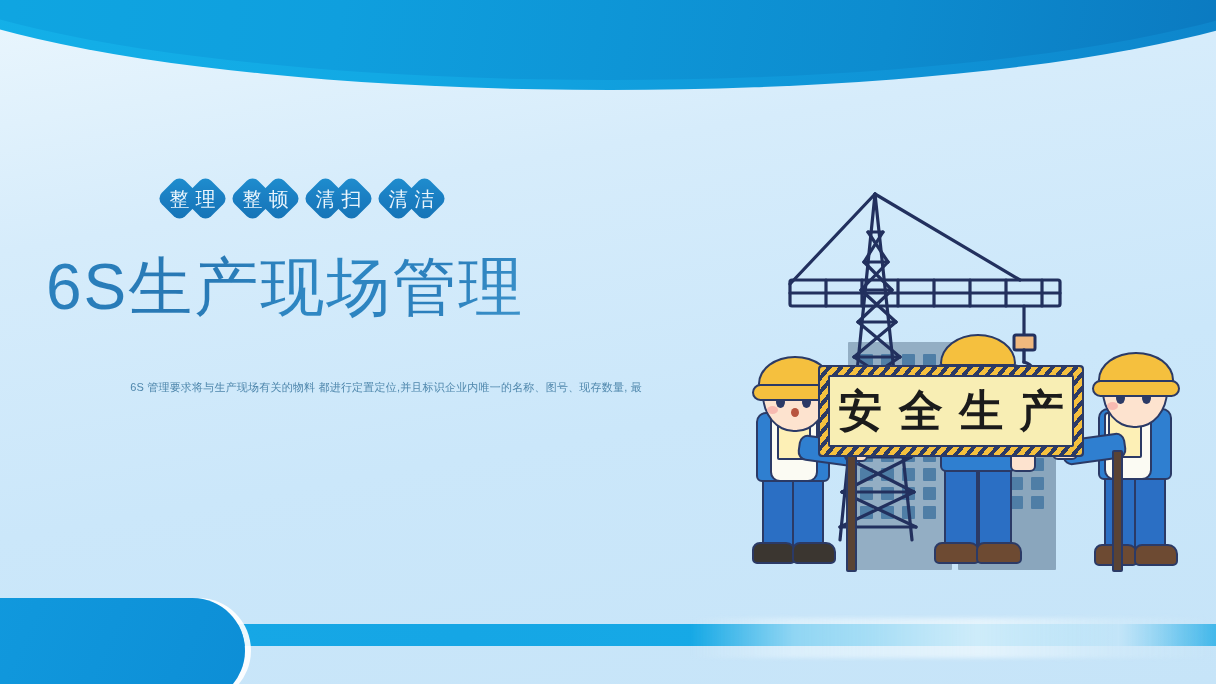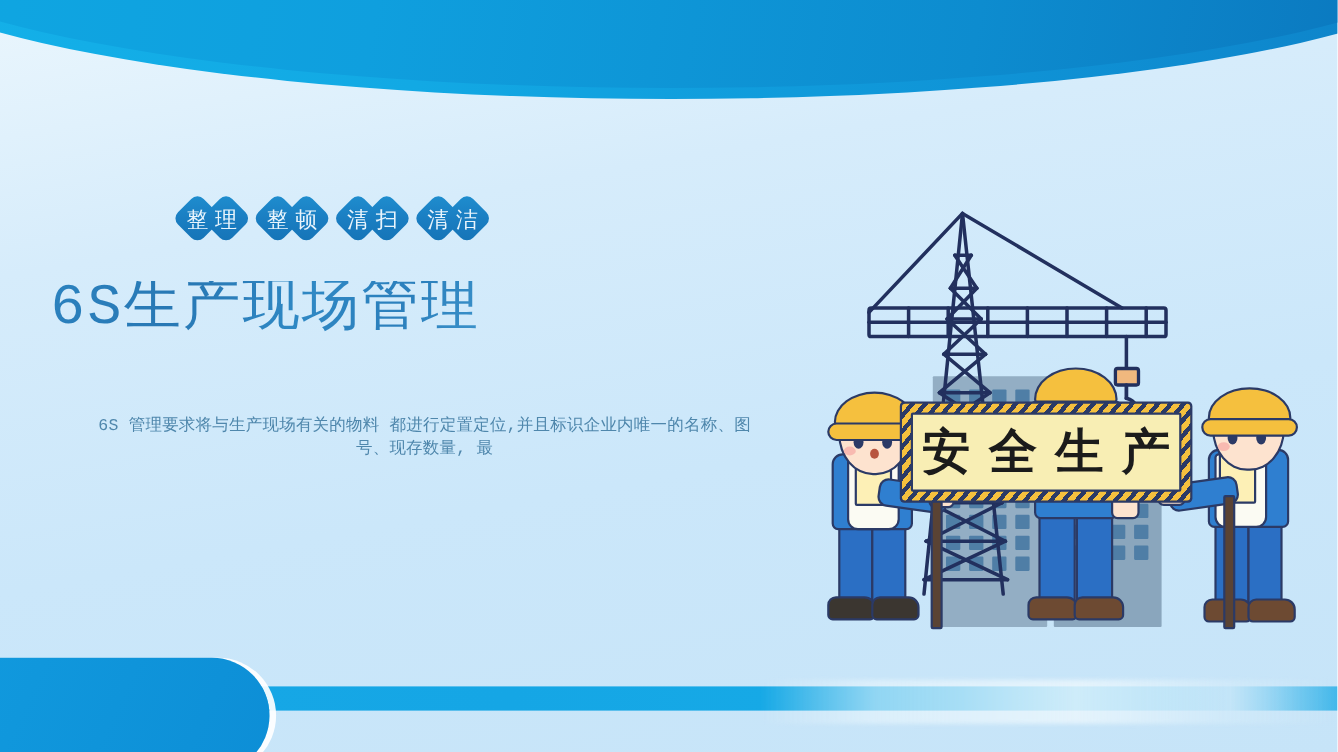--- a/index.html
+++ b/index.html
@@ -125,42 +125,42 @@
     line-height: 1;
     letter-spacing: 0;
     white-space: nowrap;
   }
 
   
   .main-title {
     position: absolute;
     left: 46px;
     top: 255px;
-    font-family: Liberation Mono, monospace;
-    font-size: 52px;
+    font-family: Liberation Sans, sans-serif;
+    font-size: 64px;
     line-height: 1.0;
     letter-spacing: 2px;
     white-space: nowrap;
     background: linear-gradient(120deg, #2b82bf 0%, #2878b4 30%, #2f88c4 58%, #2b7fbc 80%, #3c93cb 100%);
     -webkit-background-clip: text;
     background-clip: text;
     color: transparent;
     -webkit-text-fill-color: transparent;
   }
 
   
   .subtitle {
     position: absolute;
     left: 78px;
     top: 377px;
     width: 616px;
     text-align: center;
     color: #4f87ac;
-    font-family: Liberation Mono, monospace;
-    font-size: 15px;
+    font-family: Liberation Sans, sans-serif;
+    font-size: 11px;
     line-height: 21px;
     letter-spacing: 0.2px;
   }
 
   
   .illustration {
     position: absolute;
     left: 700px;
     top: 150px;
     width: 516px;

